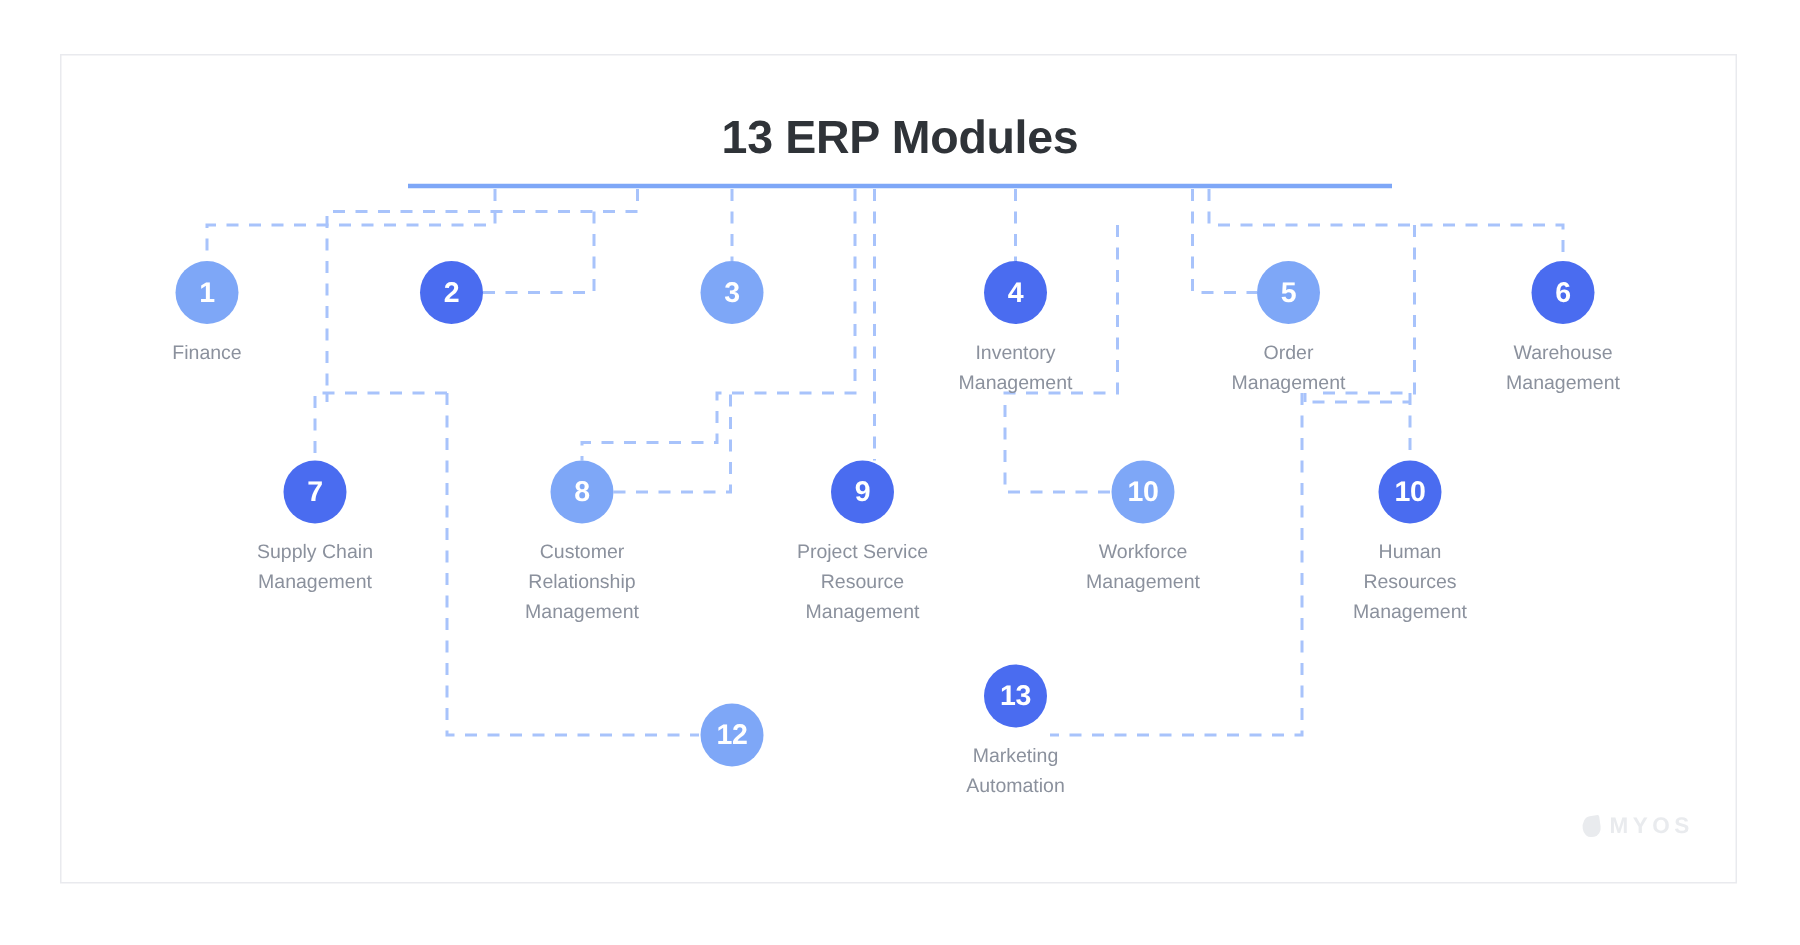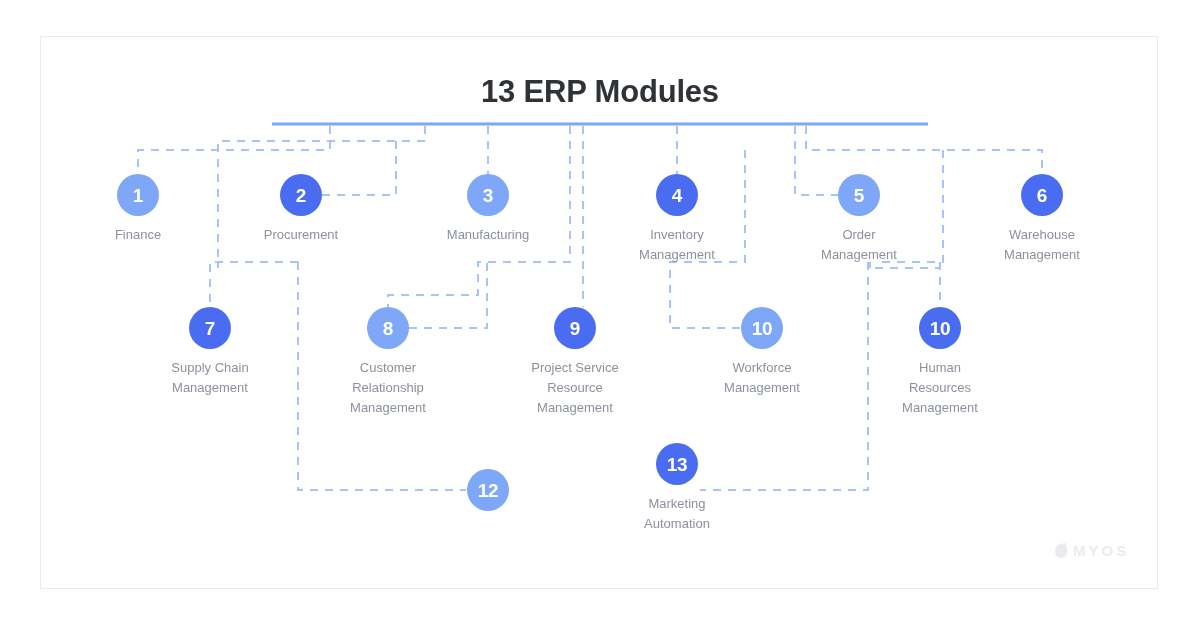--- a/index.html
+++ b/index.html
@@ -142,22 +142,22 @@
       <path d="M870,262 L870,268"></path>
       <path d="M940,262 L940,307"></path>
       <path d="M868,262 L868,490 L700,490"></path>
       <path d="M875,268 L940,268"></path>
     </g>
     <line x1="272" y1="124" x2="928" y2="124" stroke="#7ea7f7" stroke-width="3"></line>
   </svg>
 
   <div id="nodes">
       <div class="node" style="left: 138px; top: 174px;"><div class="bubble light">1</div><div class="label">Finance</div></div>
-      <div class="node" style="left: 301px; top: 174px;"><div class="bubble dark">2</div><div class="label">Procurement</div></div>
-      <div class="node" style="left: 488px; top: 174px;"><div class="bubble light">3</div><div class="label">Manufacturing</div></div>
+      <div class="node" style="left: 301px; top: 174px;"><div class="bubble dark">2</div></div>
+      <div class="node" style="left: 488px; top: 174px;"><div class="bubble light">3</div></div>
       <div class="node" style="left: 677px; top: 174px;"><div class="bubble dark">4</div><div class="label">Inventory
 Management</div></div>
       <div class="node" style="left: 859px; top: 174px;"><div class="bubble light">5</div><div class="label">Order
 Management</div></div>
       <div class="node" style="left: 1042px; top: 174px;"><div class="bubble dark">6</div><div class="label">Warehouse
 Management</div></div>
       <div class="node" style="left: 210px; top: 307px;"><div class="bubble dark">7</div><div class="label">Supply Chain
 Management</div></div>
       <div class="node" style="left: 388px; top: 307px;"><div class="bubble light">8</div><div class="label">Customer
 Relationship

